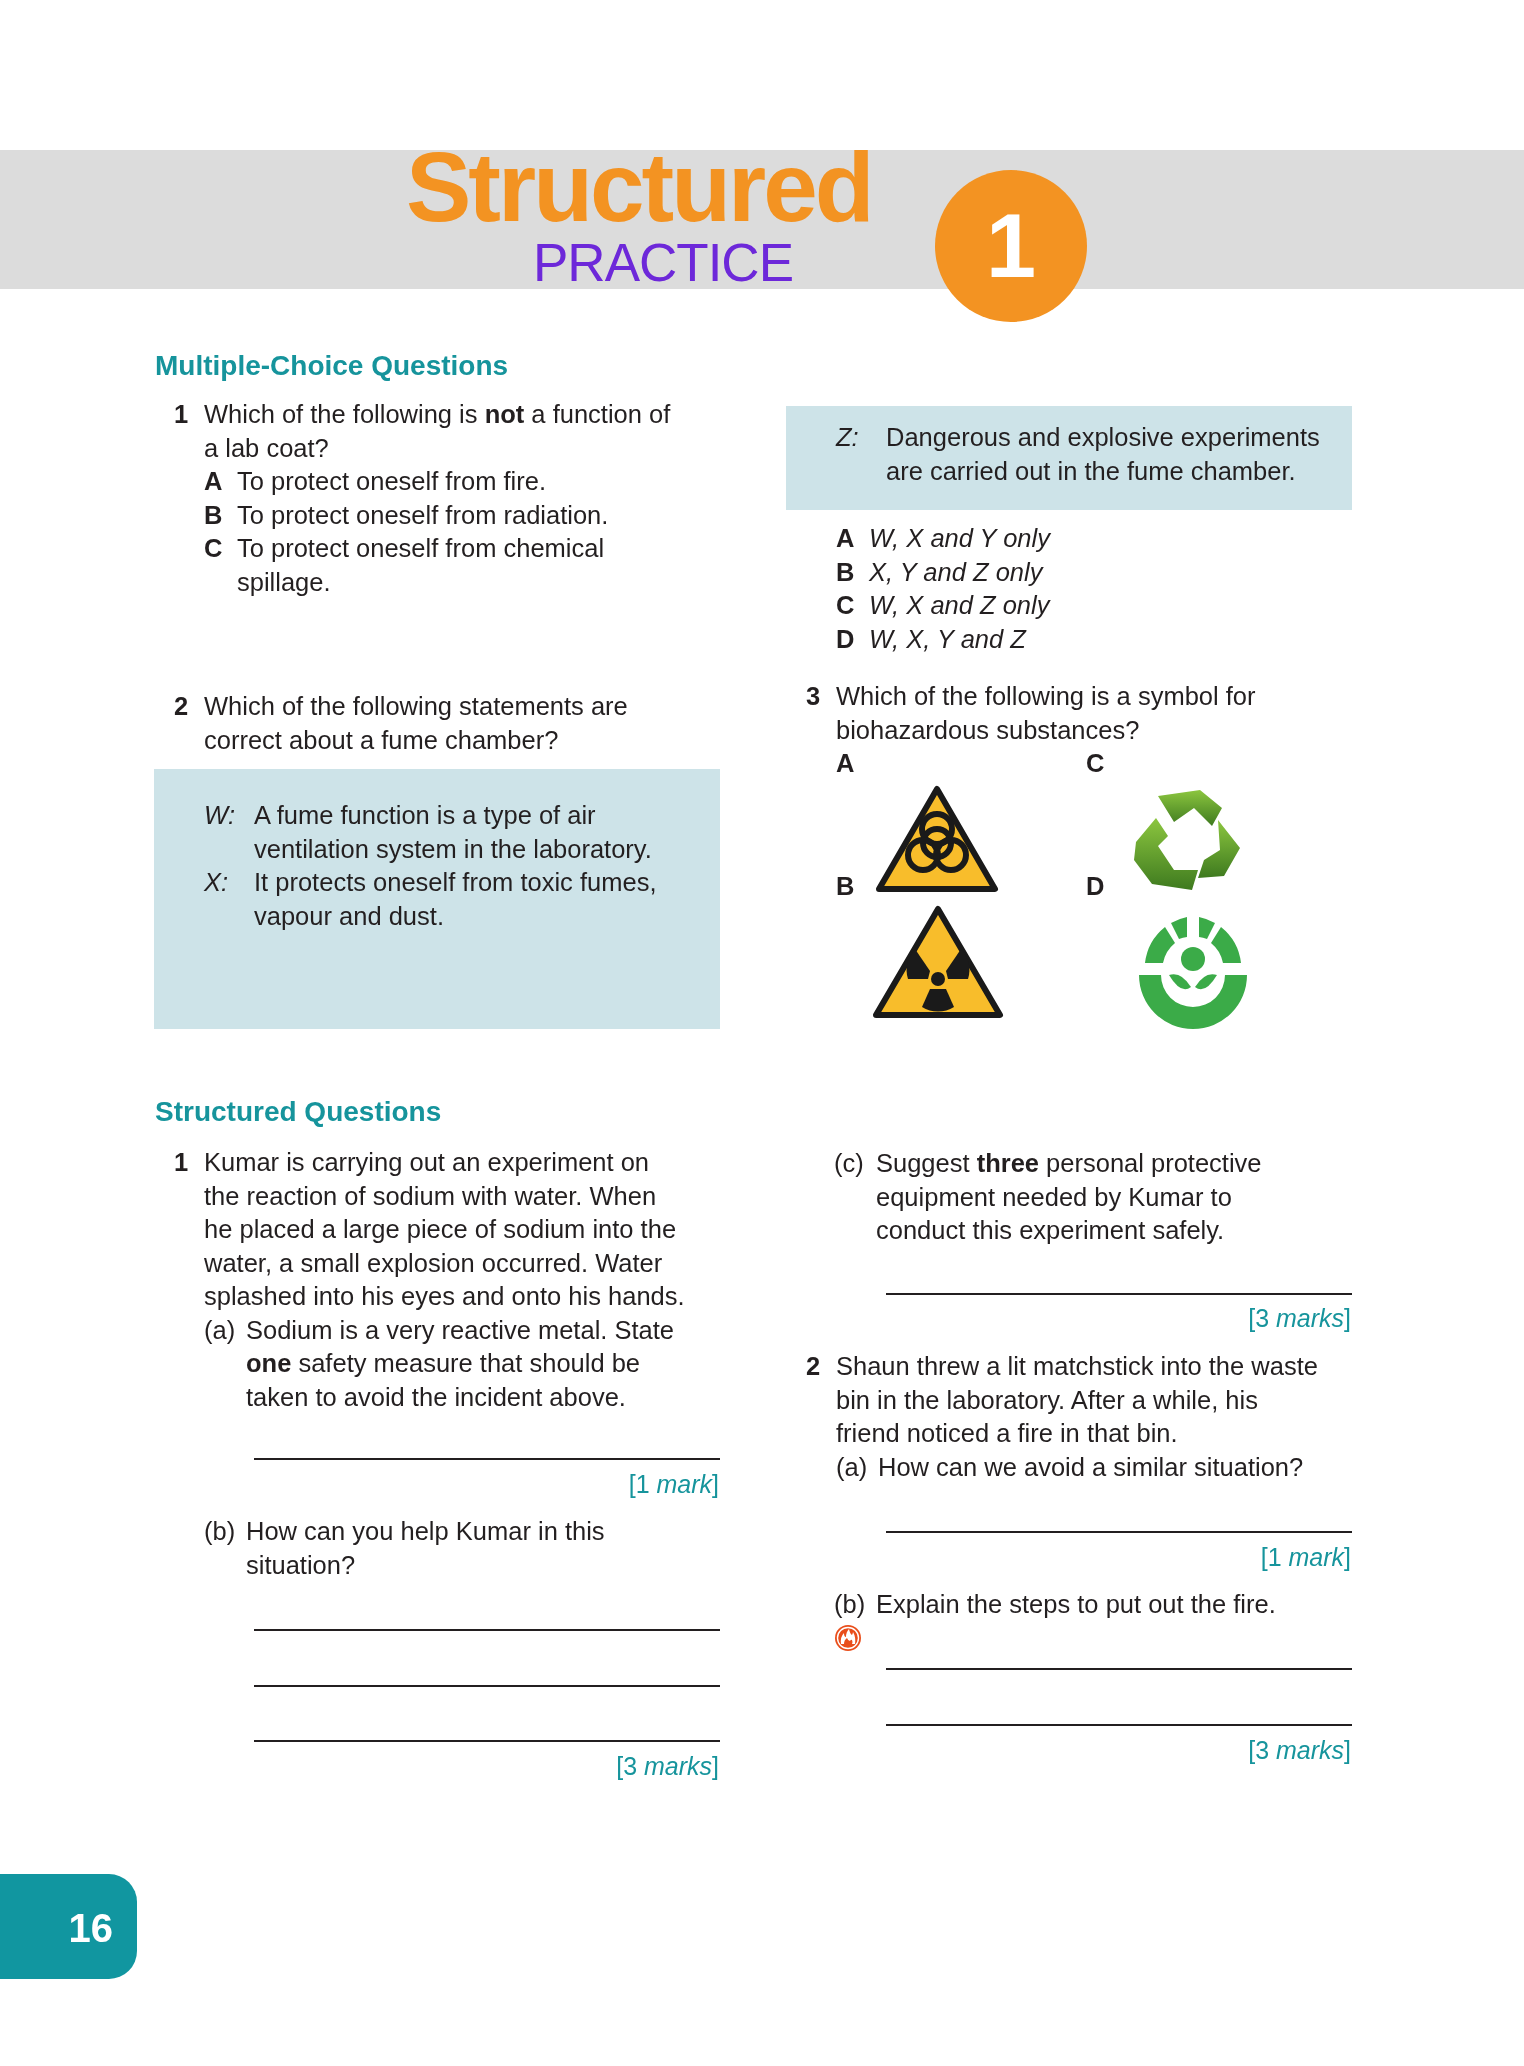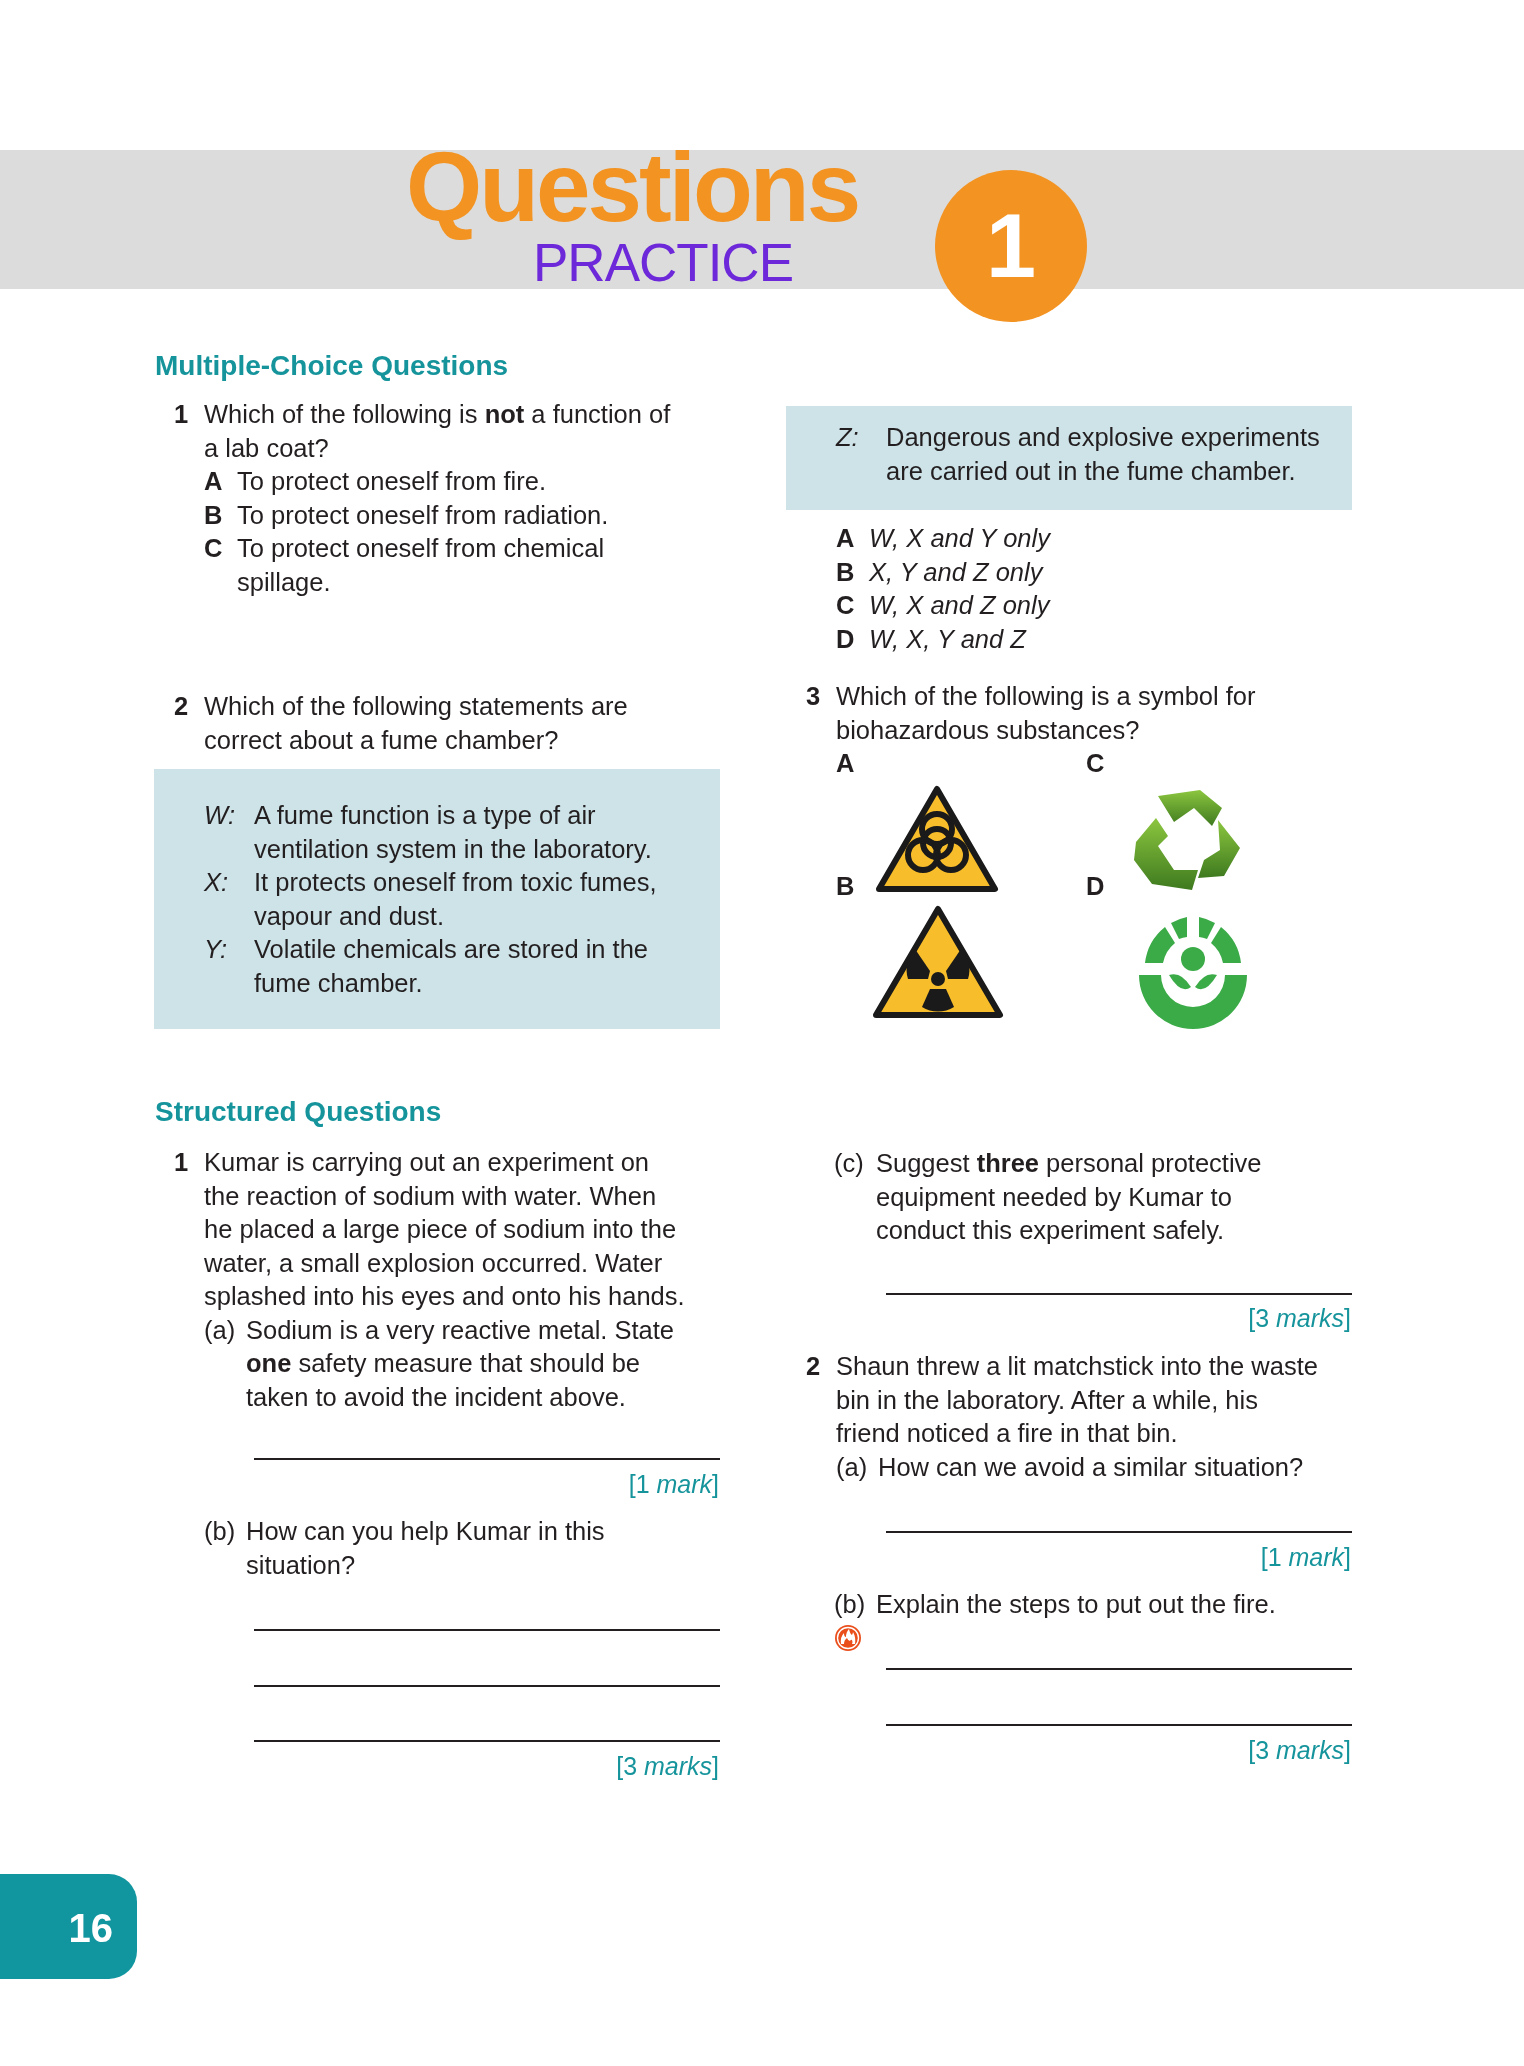--- a/index.html
+++ b/index.html
@@ -37,21 +37,21 @@
     left: 0; top: 1874px; width: 137px; height: 105px; background: #1196a0;
     border-radius: 0 28px 28px 0;
   }
   .page-num { position: absolute; right: 24px; top: 34px; font-size: 40px; font-weight: bold; color: #fff; line-height: 1; }
   .optlbl { font-weight: bold; display: inline-block; width: 33px; }
 </style>
 </head>
 <body>
 
 <div class="abs band"></div>
-<div class="abs title-main">Questions</div>
+<div class="abs title-main">Structured</div>
 <div class="abs title-sub">PRACTICE</div>
 <div class="abs title-circle">
     <span>1</span>
   </div>
 
 <div class="abs section-heading" style="left:155px; top:352px;">Multiple-Choice Questions</div>
 
 <div class="abs q" style="left:174px; top:398px;">
   <div><span class="qnum" style="display:inline-block;width:30px;">1</span><span>Which of the following is </span><span class="bold">not</span><span> a function of</span></div>
   <div style="padding-left:30px;">a lab coat?</div>
@@ -61,21 +61,20 @@
 </div>
 
 <div class="abs q" style="left:174px; top:690px;">
   <div><span class="qnum" style="display:inline-block;width:30px;">2</span><span>Which of the following statements are</span></div>
   <div style="padding-left:30px;">correct about a fume chamber?</div>
 </div>
 <div class="abs box" style="left:154px; top:769px; width:566px; height:260px;"></div>
 <div class="abs q" style="left:204px; top:799px;">
   <div><span class="it" style="display:inline-block;width:50px;">W:</span><span>A fume function is a type of air</span><br><span style="padding-left:50px;">ventilation system in the laboratory.</span></div>
   <div><span class="it" style="display:inline-block;width:50px;">X:</span><span>It protects oneself from toxic fumes,</span><br><span style="padding-left:50px;">vapour and dust.</span></div>
-  <div><span class="it" style="display:inline-block;width:50px;">Y:</span><span>Volatile chemicals are stored in the</span><br><span style="padding-left:50px;">fume chamber.</span></div>
 </div>
 
 <div class="abs box" style="left:786px; top:406px; width:566px; height:104px;"></div>
 <div class="abs q" style="left:836px; top:421px;">
   <div><span class="it" style="display:inline-block;width:50px;">Z:</span><span>Dangerous and explosive experiments</span></div>
   <div style="padding-left:50px;">are carried out in the fume chamber.</div>
 </div>
 
 <div class="abs q" style="left:836px; top:522px;">
   <div><span class="optlbl">A</span><span class="it">W, X and Y only</span></div>

